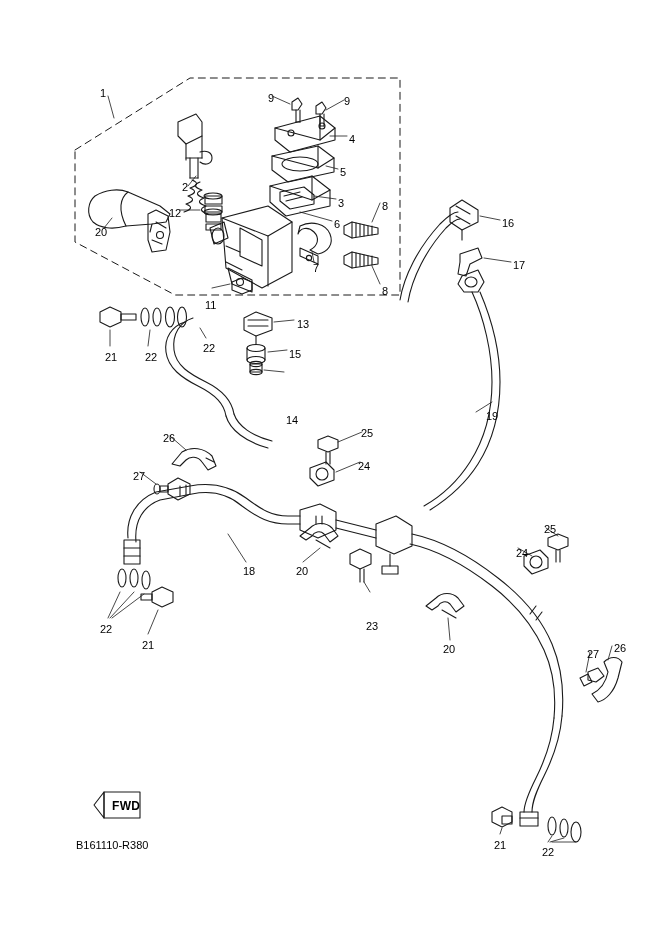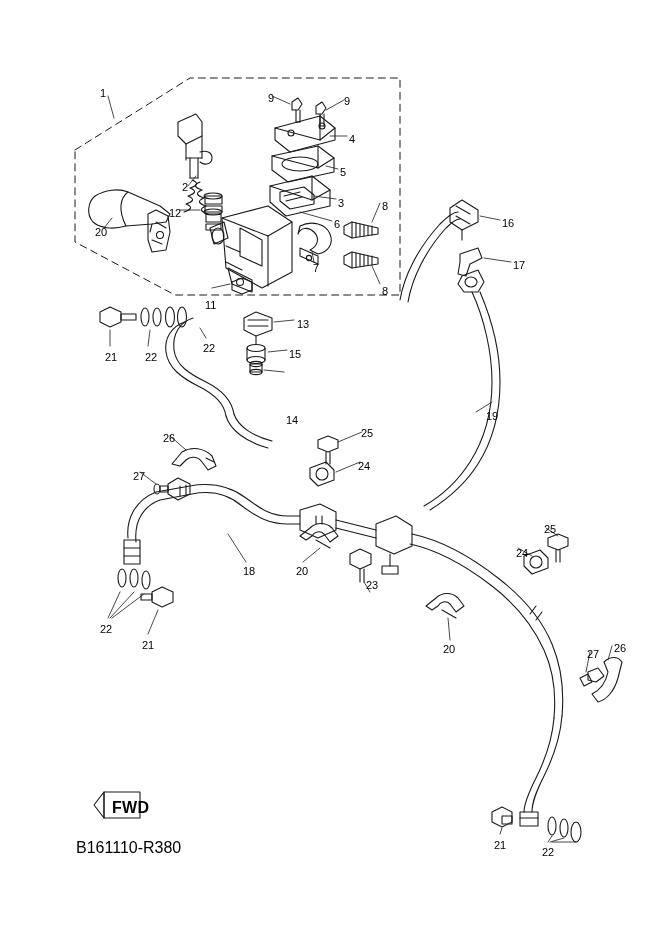--- a/index.html
+++ b/index.html
@@ -31,28 +31,28 @@
     font-family: "Liberation Sans", sans-serif;
     font-size: 11px;
     color: #000000;
     line-height: 11px;
     white-space: nowrap;
     user-select: none;
   }
   .partcode {
     position: absolute;
     font-family: "Liberation Sans", sans-serif;
-    font-size: 16px;
+    font-size: 11px;
     color: #000000;
     white-space: nowrap;
   }
   .fwd-label {
     position: absolute;
     font-family: "Liberation Sans", sans-serif;
-    font-size: 16px;
+    font-size: 12px;
     font-weight: bold;
     color: #000000;
     letter-spacing: 0.3px;
   }
 </style>
 </head>
 <body>
 
 <div id="diagram-root">
 
@@ -322,21 +322,21 @@
   <div class="callout" style="left:486px; top:411px;">19</div>
   <div class="callout" style="left:296px; top:566px;">20</div>
   <div class="callout" style="left:443px; top:644px;">20</div>
   <div class="callout" style="left:105px; top:352px;">21</div>
   <div class="callout" style="left:142px; top:640px;">21</div>
   <div class="callout" style="left:494px; top:840px;">21</div>
   <div class="callout" style="left:145px; top:352px;">22</div>
   <div class="callout" style="left:203px; top:343px;">22</div>
   <div class="callout" style="left:100px; top:624px;">22</div>
   <div class="callout" style="left:542px; top:847px;">22</div>
-  <div class="callout" style="left:366px; top:580px;text-align:right;">23</div>
+  <div class="callout" style="left:366px; top:621px;text-align:right;">23</div>
   <div class="callout" style="left:358px; top:461px;">24</div>
   <div class="callout" style="left:516px; top:548px;">24</div>
   <div class="callout" style="left:361px; top:428px;">25</div>
   <div class="callout" style="left:544px; top:524px;">25</div>
   <div class="callout" style="left:163px; top:433px;">26</div>
   <div class="callout" style="left:614px; top:643px;">26</div>
   <div class="callout" style="left:133px; top:471px;">27</div>
   <div class="callout" style="left:587px; top:649px;">27</div>
 
   <div class="fwd-label" style="left:112px; top:799px;">FWD</div>

